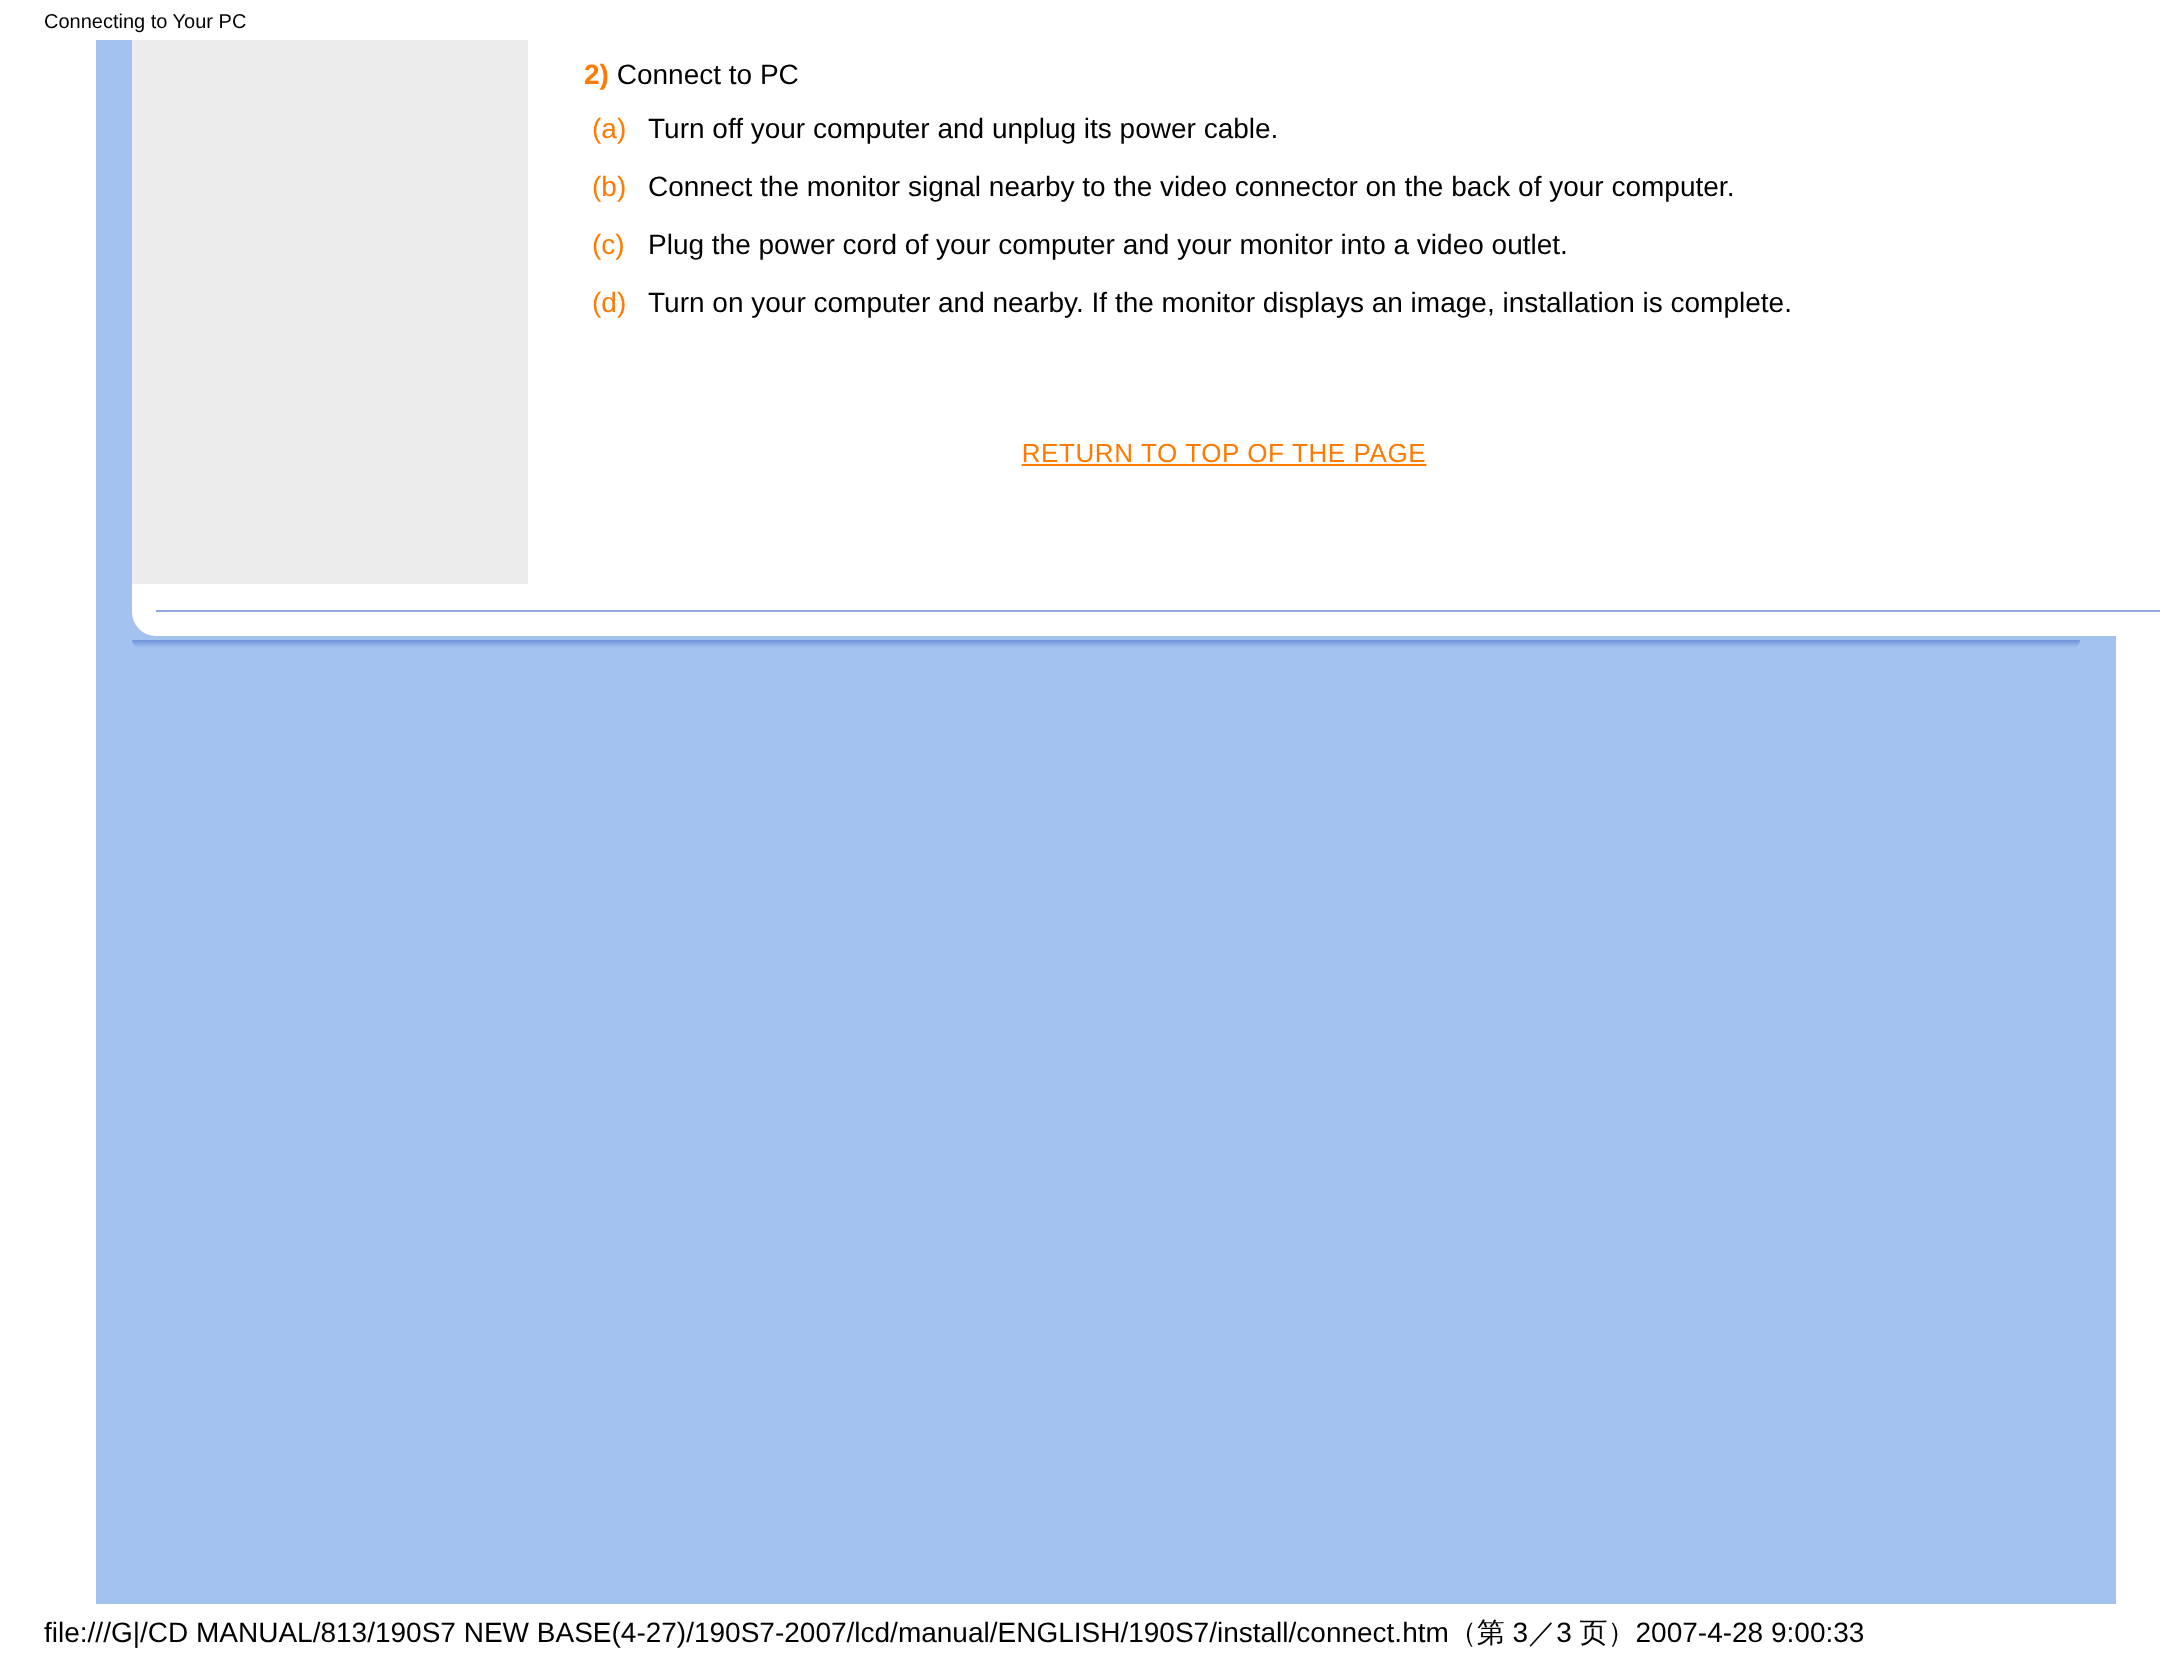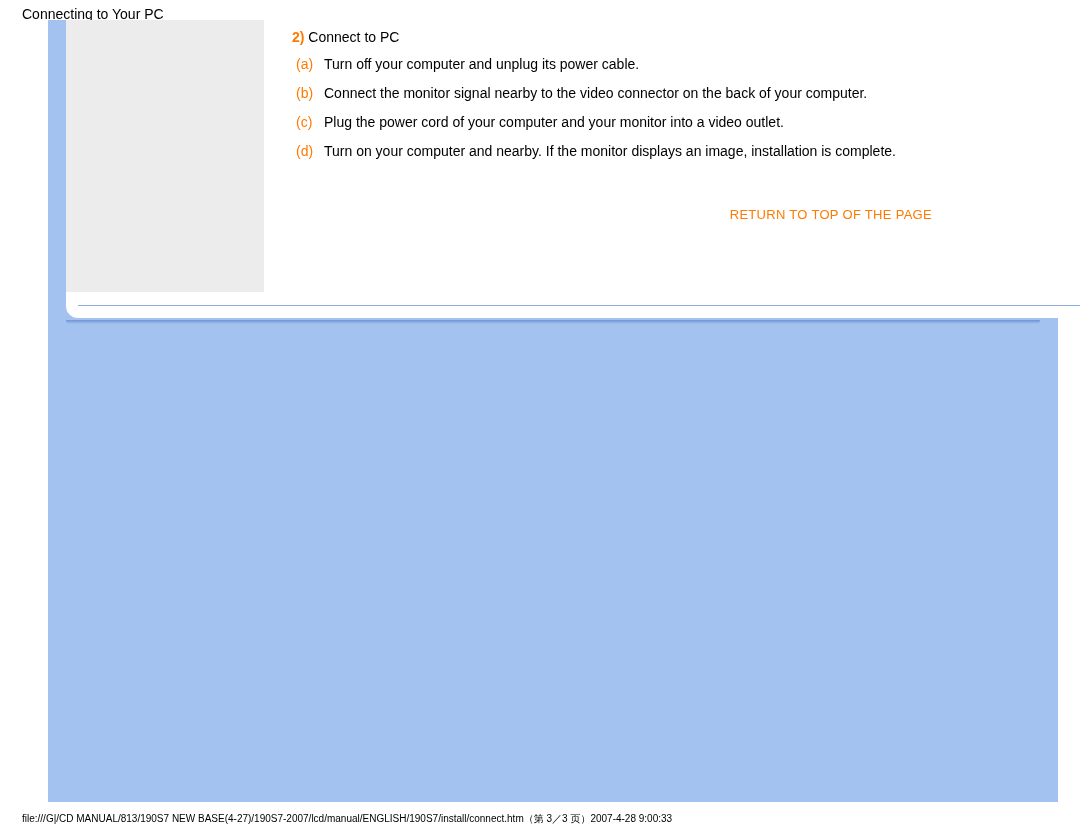--- a/index.html
+++ b/index.html
@@ -8,21 +8,21 @@
     font-family: Arial, Helvetica, sans-serif;
     background: #ffffff;
     position: relative;
     overflow: hidden;
   }
 
   .header-label {
     position: absolute;
     top: 6px;
     left: 22px;
-    font-size: 14px;
+    font-size: 10px;
     color: #000;
   }
 
   .blue-area {
     position: absolute;
     top: 20px;
     left: 48px;
     width: 1010px;
     height: 782px;
     background: #a4c2ef;
@@ -89,33 +89,34 @@
 
   .section-title { margin-bottom: 8px; }
   .section-number { color: #ff7a00; font-weight: bold; }
 
   .step-row { display: flex; margin: 5px 0 10px 0; }
   .step-letter { color: #ff7a00; width: 32px; flex-shrink:0; padding-left:4px;}
   .step-text { flex: 1; }
 
   .return-link {
     display:block;
-    text-align:right;
+    text-align:center;
     color:#ff7a00;
     font-size:13px;
     letter-spacing:0.3px;
-    margin-top:46px;
+    margin-top:58px;
     cursor:pointer;
+    text-decoration:underline;
   }
 
   .footer-path {
     position:absolute;
     left:22px;
     bottom:8px;
-    font-size:10px;
+    font-size:14px;
     color:#000;
   }
 </style>
 </head>
 <body>
 
 <div class="header-label">Connecting to Your PC</div>
 
 <div class="blue-area">
   <div class="white-panel">

